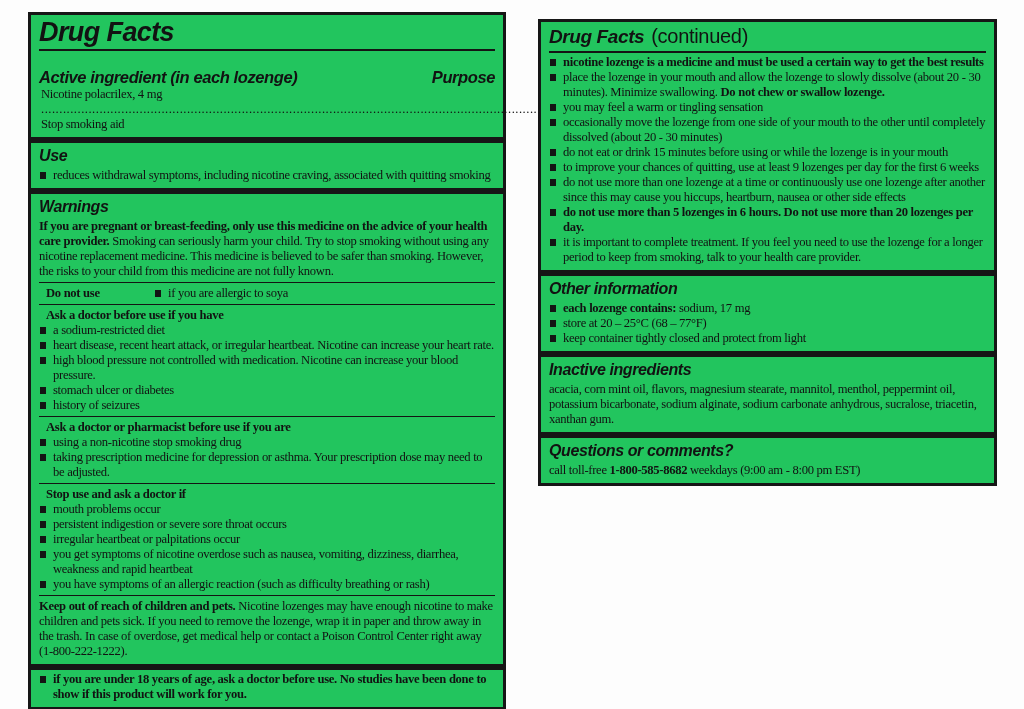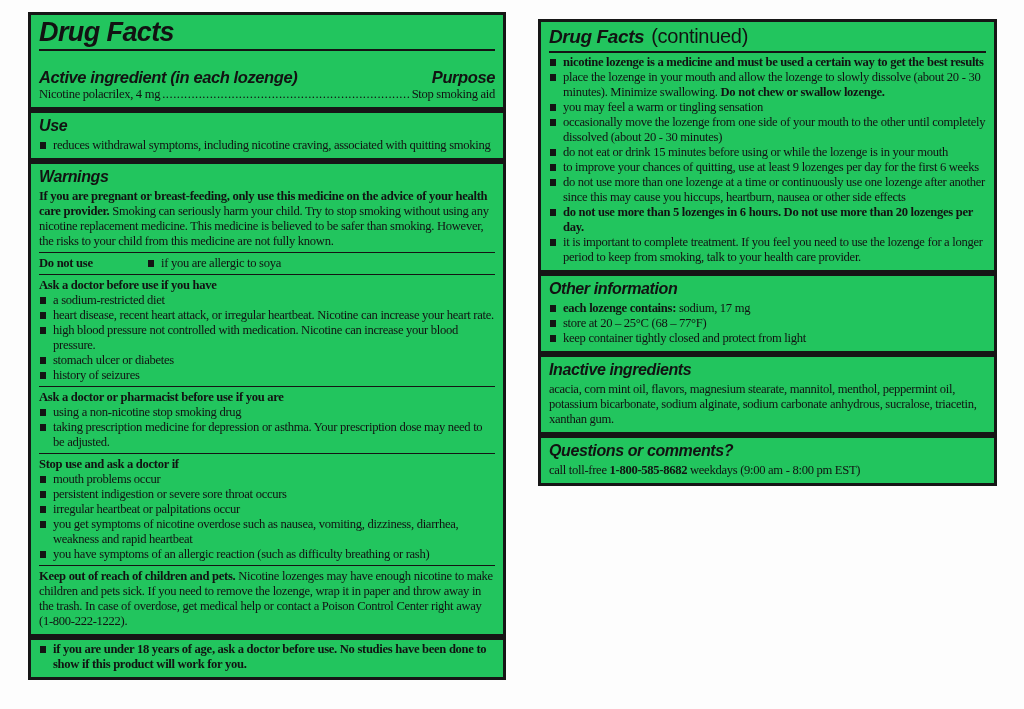--- a/index.html
+++ b/index.html
@@ -18,25 +18,25 @@
   .dt-title-sm { font-size:19px; font-weight:bold; font-style:italic; letter-spacing:-0.4px; line-height:24px; }
   .continued { font-size:20px; line-height:24px; letter-spacing:-0.3px; }
 
   .thin-rule { border-top:2px solid #141414; margin:2px 0 2px 0; }
   .sub-rule  { border-top:1.5px solid #141414; margin:3px 0 3px 0; }
 
   .h2 { font-size:16px; font-weight:bold; font-style:italic; letter-spacing:-0.4px; line-height:22px; margin-bottom:1px; }
 
   .body, .item, .dots-row, .dnu-row { font-size:12.6px; letter-spacing:-0.3px; line-height:15px;font-family:Liberation Serif, serif; }
   .b { font-weight:bold; }
-  .subhead { font-weight:bold; }
+  .subhead { font-weight:bold;margin-left:7px; }
 
   .ai-row { display:flex; justify-content:space-between; align-items:flex-end; margin-top:16px;gap:28px; }
   .ai-head { font-size:16.5px; font-weight:bold; font-style:italic; letter-spacing:-0.4px; line-height:20px; }
-  .dots-row { display:flex; align-items:baseline; }
+  .dots-row { display:flex; align-items:baseline;flex-direction:column; }
   .leader { flex:1; overflow:hidden; white-space:nowrap; margin:0 2px; }
   .leader::after { content:"...................................................................................................................................................................................."; letter-spacing:0.5px; }
 
   .item { position:relative; padding-left:14px; }
   .item::before { content:""; position:absolute; left:1px; top:4.4px; width:6.4px; height:6.4px; background:#141414; }
 
   .dnu-row { display:flex; }
   .dnu-row .subhead { width:108px; flex:none; }
 </style>
 </head>

